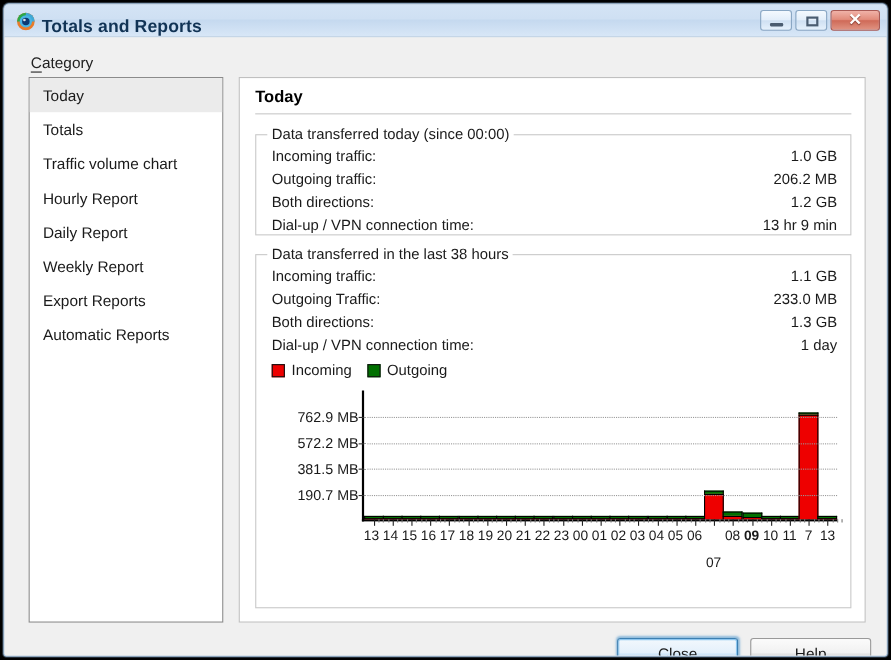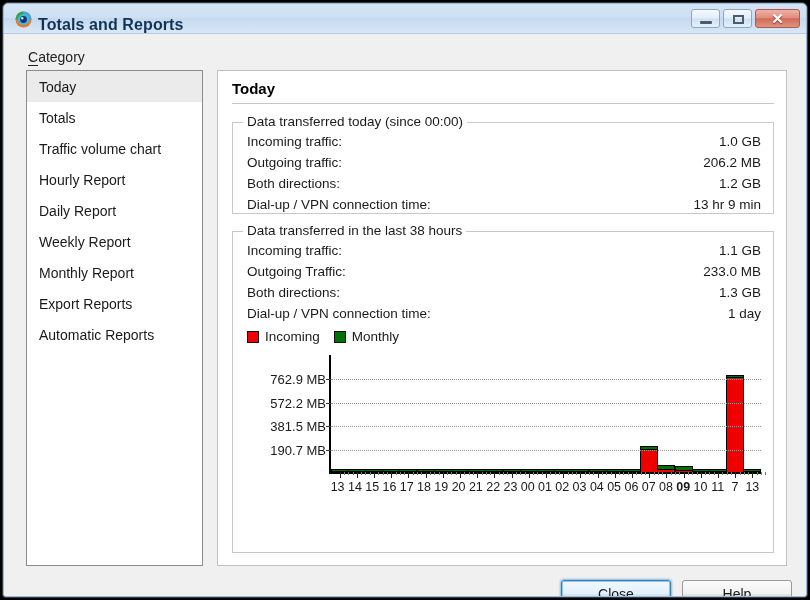--- a/index.html
+++ b/index.html
@@ -262,23 +262,20 @@
         <div class="list-item">
           <span>Hourly Report</span>
         </div>
         <div class="list-item">
           <span>Daily Report</span>
         </div>
         <div class="list-item">
           <span>Weekly Report</span>
         </div>
         <div class="list-item">
-          <span>Monthly Report</span>
-        </div>
-        <div class="list-item">
           <span>Export Reports</span>
         </div>
         <div class="list-item">
           <span>Automatic Reports</span>
         </div>
       </div>
 
     <div class="panel">
       <div class="panel-title">Today</div>
       <div class="panel-rule"></div>
@@ -326,21 +323,21 @@
             </div>
           </div>
 
         <div class="legend">
           <div class="item">
             <span class="swatch" id="sw-in" style="background: rgb(238, 0, 0);"></span>
             <span>Incoming</span>
           </div>
           <div class="item">
             <span class="swatch" id="sw-out" style="background: rgb(0, 112, 0);"></span>
-            <span>Monthly</span>
+            <span>Outgoing</span>
           </div>
         </div>
 
         <div class="chart">
           <div class="plot" id="plot">
             <div class="bars" id="bars">
                 <div class="barcell" style="left: calc(2% - 9px); width: 18px;">
                   <div class="seg-out" style="height: 1.5px; background: rgb(0, 112, 0);"></div>
                   <div class="seg-in" style="height: 1.5px; background: rgb(238, 0, 0);"></div>
                 </div>
@@ -568,21 +565,21 @@
               <div class="xl" style="left: 34%;">21</div>
               <div class="xl" style="left: 38%;">22</div>
               <div class="xl" style="left: 42%;">23</div>
               <div class="xl" style="left: 46%;">00</div>
               <div class="xl" style="left: 50%;">01</div>
               <div class="xl" style="left: 54%;">02</div>
               <div class="xl" style="left: 58%;">03</div>
               <div class="xl" style="left: 62%;">04</div>
               <div class="xl" style="left: 66%;">05</div>
               <div class="xl" style="left: 70%;">06</div>
-              <div class="xl" style="left: 74%;">07</div>
+              <div class="xl" style="left: 74%; margin-top: 24px;">07</div>
               <div class="xl" style="left: 78%;">08</div>
               <div class="xl" style="left: 82%; font-weight: bold;">09</div>
               <div class="xl" style="left: 86%;">10</div>
               <div class="xl" style="left: 90%;">11</div>
               <div class="xl" style="left: 94%;">7</div>
               <div class="xl" style="left: 98%;">13</div>
             </div>
         </div>
       </div>
     </div>

